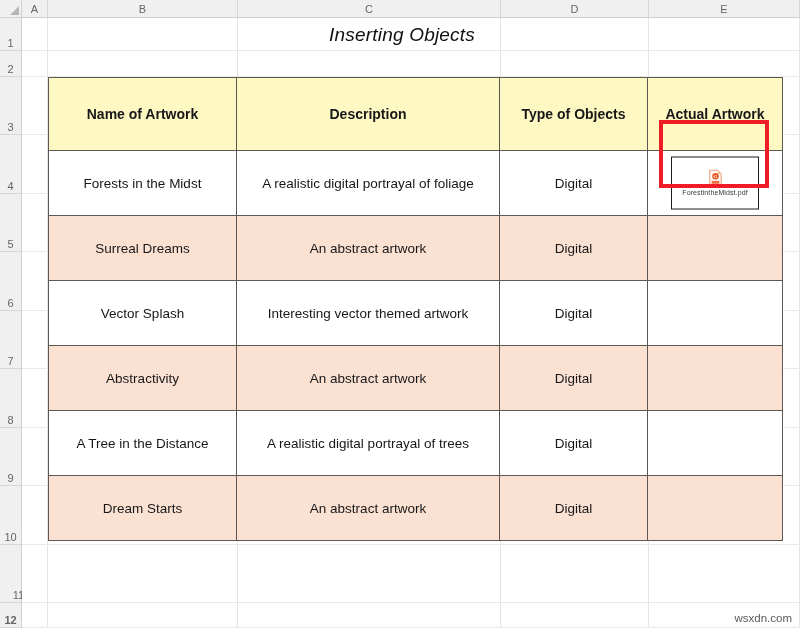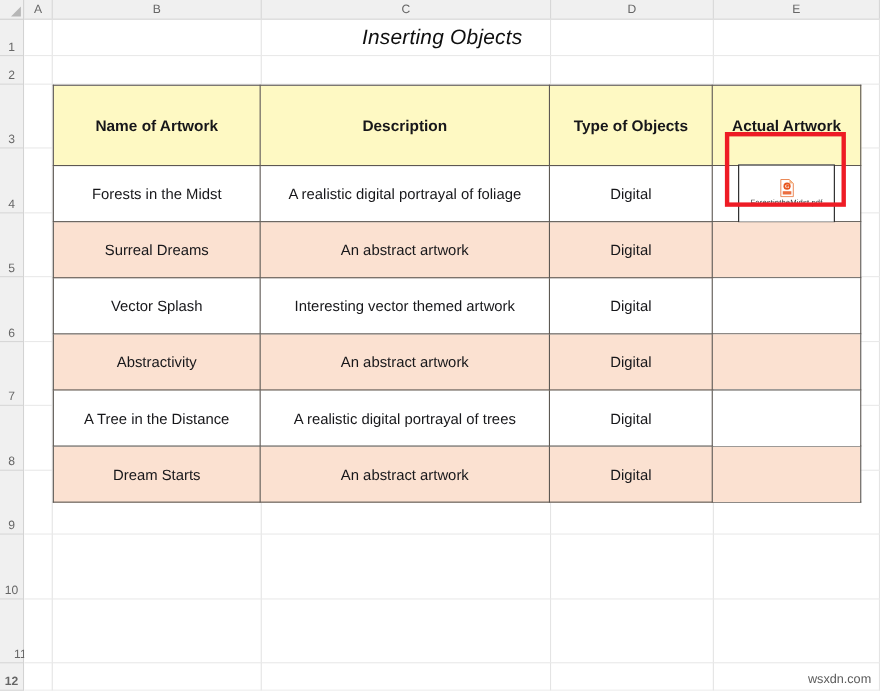--- a/index.html
+++ b/index.html
@@ -130,21 +130,21 @@
     box-sizing: border-box;
     padding: 0 4px;
   }
   .data-table thead th {
     height: 73px;
     font-size: 14px;
     font-weight: bold;
     background: #fef9c3;
   }
   .data-table tbody td {
-    height: 51px;
+    height: 65px;
     font-size: 13.5px;
     font-weight: normal;
   }
   tr.row-odd td  { background: #ffffff; }
   tr.row-even td { background: #fbe1d1; }
 
   .col-name { width: 188px; }
   .col-desc { width: 263px; }
   .col-type { width: 148px; }
   .col-art  { width: 135px; }

